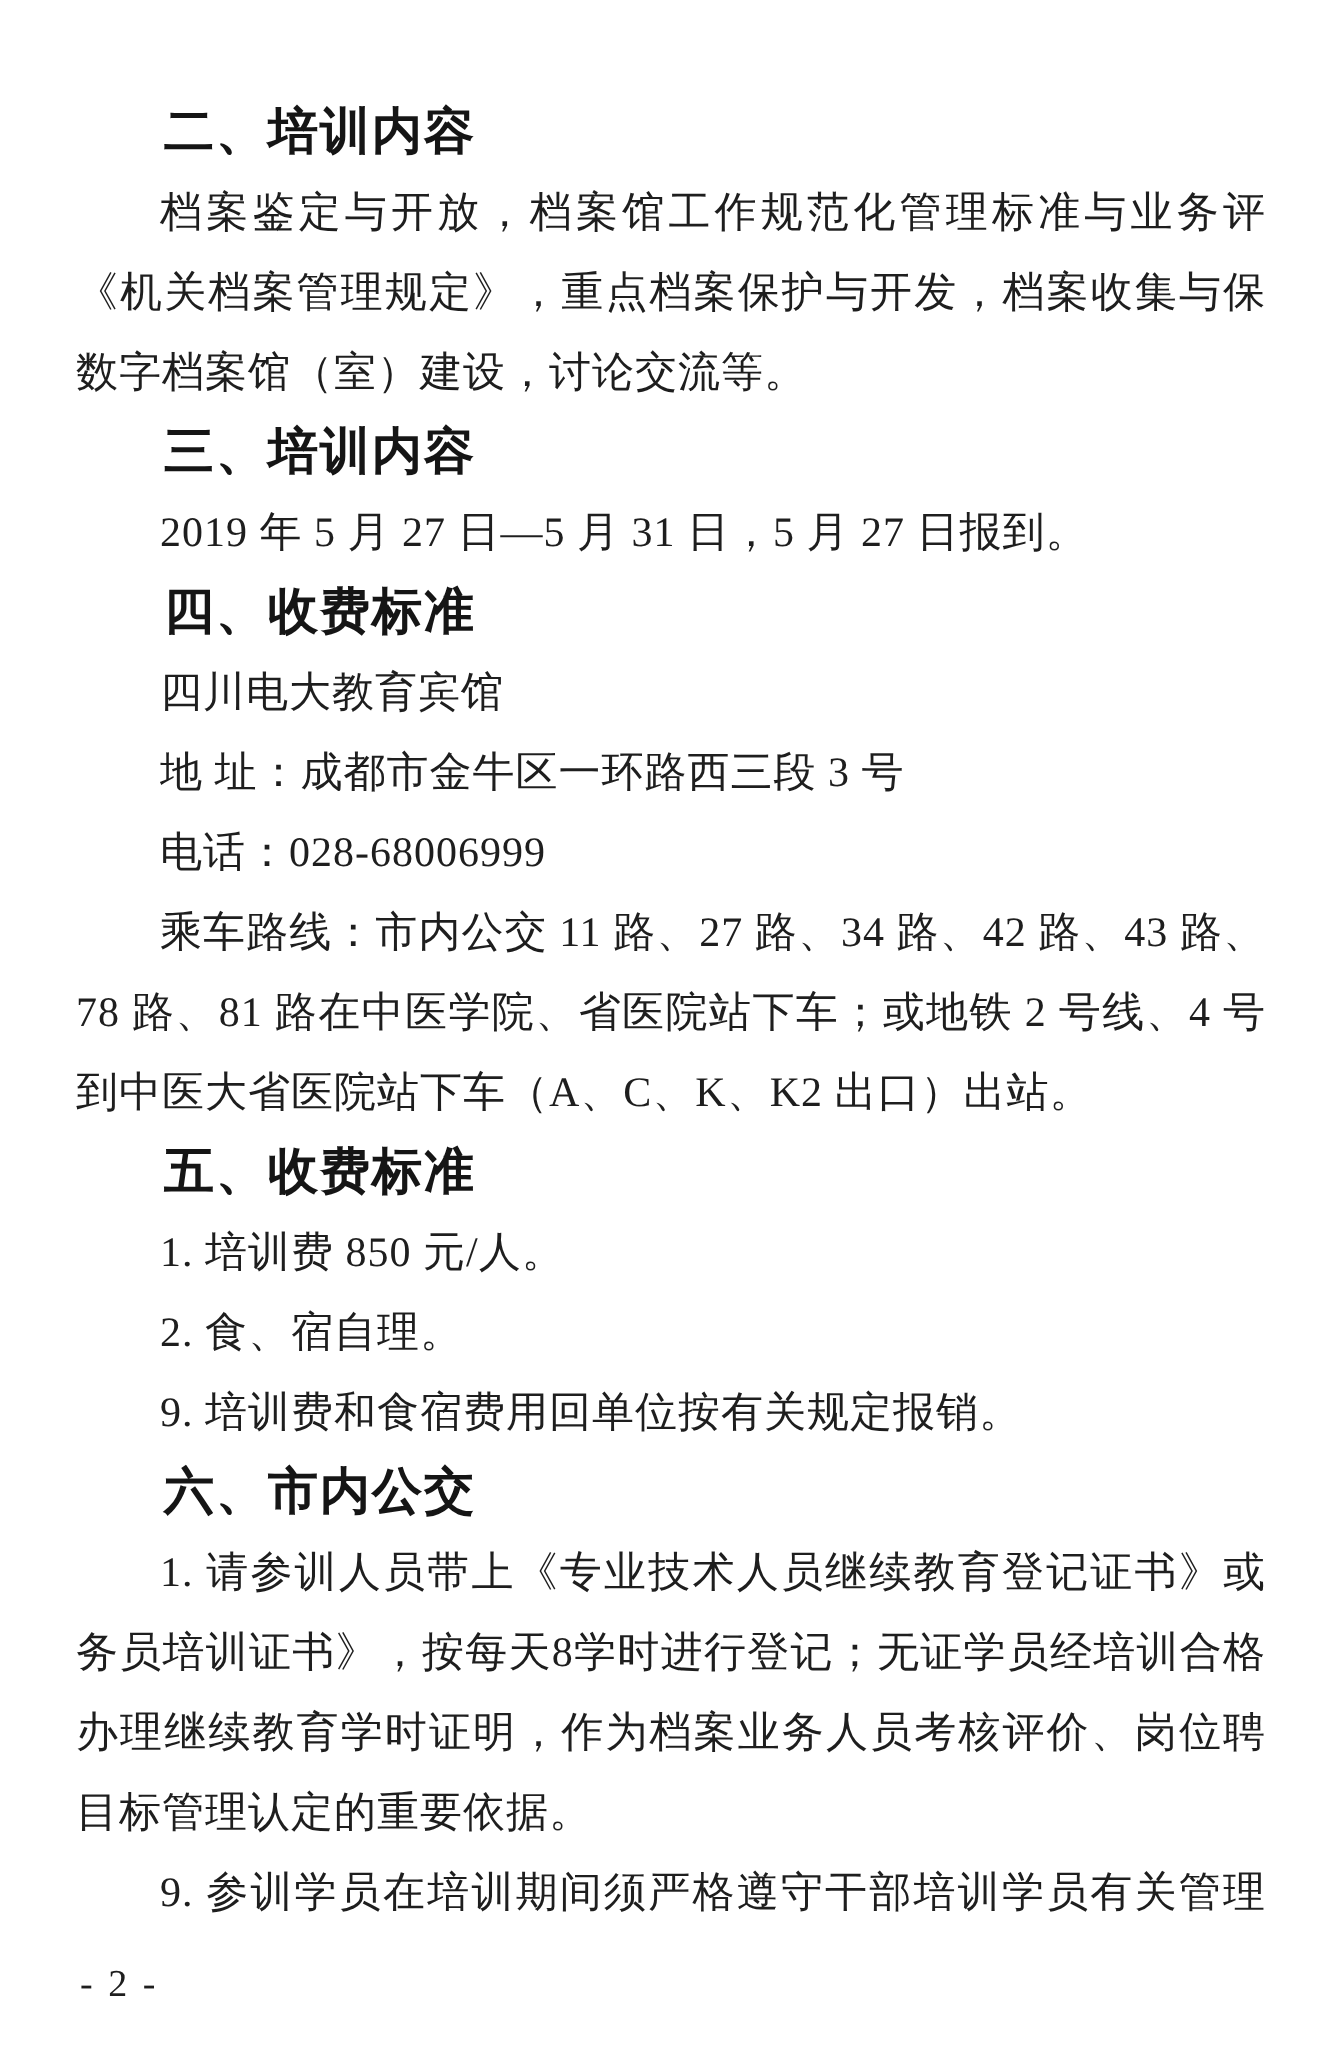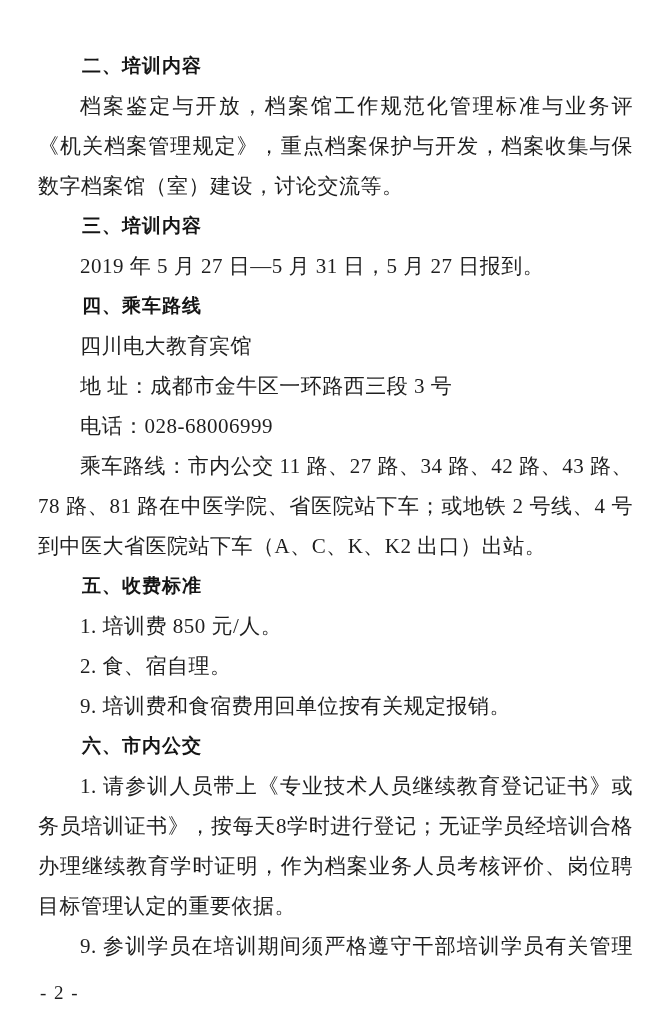--- a/index.html
+++ b/index.html
@@ -22,21 +22,21 @@
     line-height: 40px;
     font-size: 21px;
     font-family: "Liberation Serif", "DejaVu Serif", serif;
     letter-spacing: 0.5px;
     overflow: hidden;
     white-space: nowrap;
   }
   .heading {
     font-family: "Liberation Sans", "DejaVu Sans", sans-serif;
     font-weight: 700;
-    font-size: 19px;
+    font-size: 25px;
     color: #151515;
     padding-left: 44px;
     letter-spacing: 1px;
   }
   .indent {
     padding-left: 42px;
   }
   .fill {
     white-space: normal;
     text-align: justify;
@@ -59,21 +59,21 @@
 <div class="page">
 
   <div class="line heading">二、培训内容</div>
   <div class="line indent fill">档案鉴定与开放，档案馆工作规范化管理标准与业务评价，</div>
   <div class="line fill">《机关档案管理规定》，重点档案保护与开发，档案收集与保管，</div>
   <div class="line">数字档案馆（室）建设，讨论交流等。</div>
 
   <div class="line heading">三、培训内容</div>
   <div class="line indent">2019 年 5 月 27 日—5 月 31 日，5 月 27 日报到。</div>
 
-  <div class="line heading">四、乘车路线</div>
+  <div class="line heading">四、收费标准</div>
   <div class="line indent">四川电大教育宾馆</div>
   <div class="line indent">地 址：成都市金牛区一环路西三段 3 号</div>
   <div class="line indent">电话：028-68006999</div>
   <div class="line indent fill">乘车路线：市内公交 11 路、27 路、34 路、42 路、43 路、</div>
   <div class="line fill">78 路、81 路在中医学院、省医院站下车；或地铁 2 号线、4 号线</div>
   <div class="line">到中医大省医院站下车（A、C、K、K2 出口）出站。</div>
 
   <div class="line heading">五、收费标准</div>
   <div class="line indent">1. 培训费 850 元/人。</div>
   <div class="line indent">2. 食、宿自理。</div>

